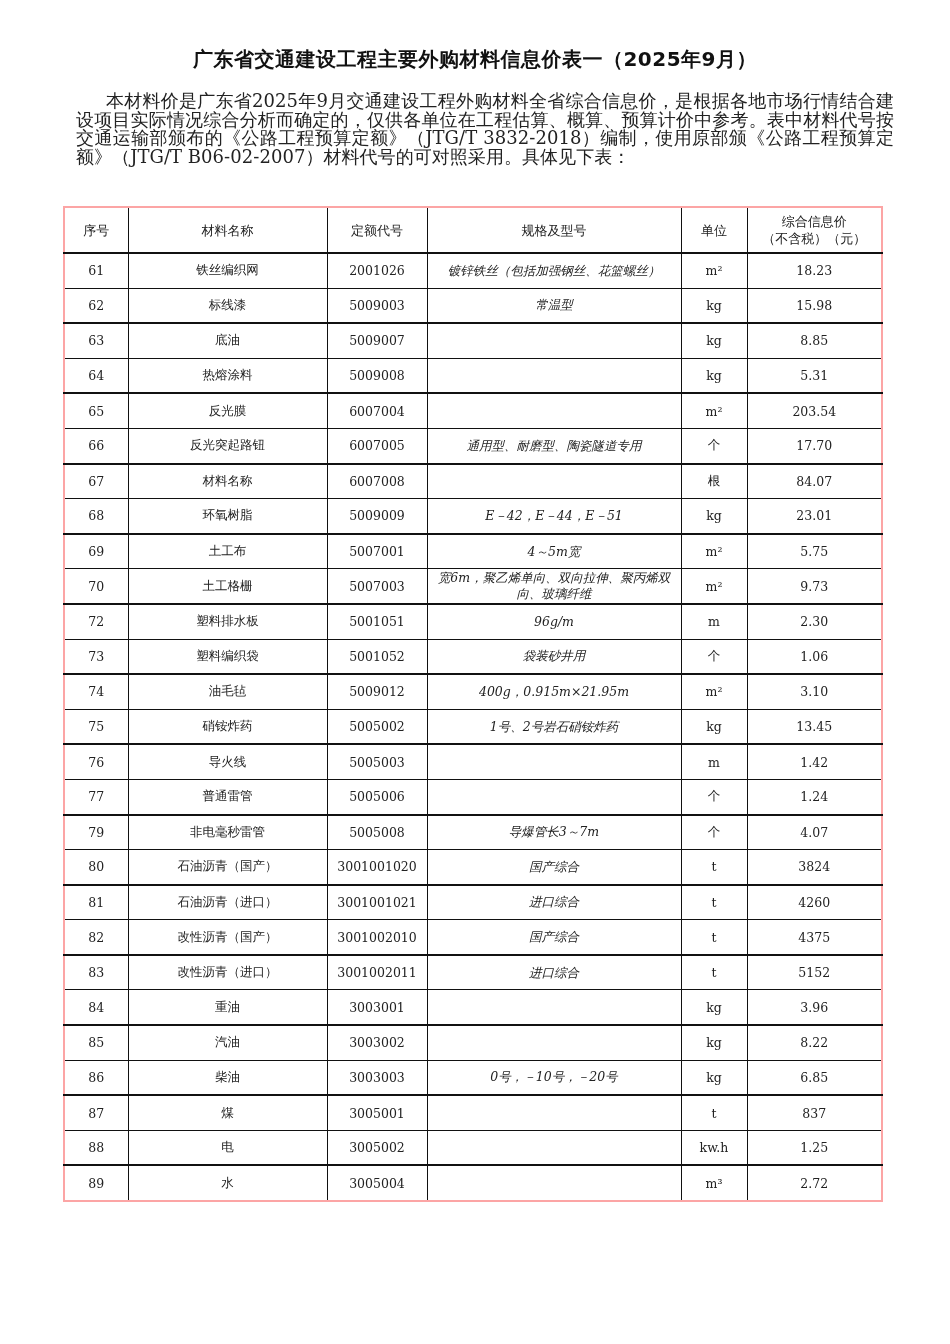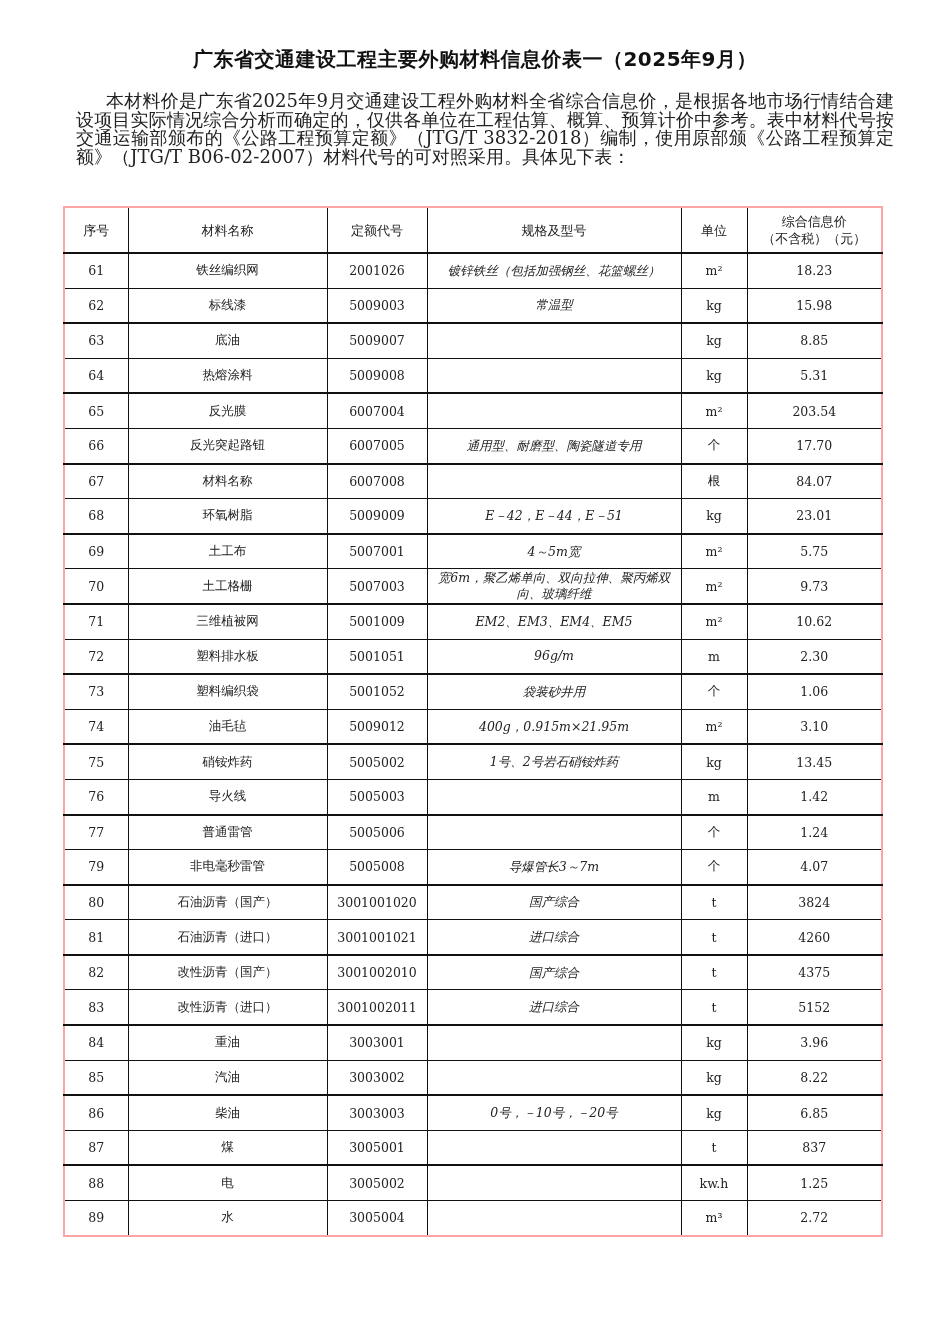--- a/index.html
+++ b/index.html
@@ -139,28 +139,20 @@
       </tr>
       <tr>
         <td>70</td>
         <td>土工格栅</td>
         <td>5007003</td>
         <td class="spec">宽6m，聚乙烯单向、双向拉伸、聚丙烯双向、玻璃纤维</td>
         <td>m²</td>
         <td>9.73</td>
       </tr>
       <tr>
-        <td>71</td>
-        <td>三维植被网</td>
-        <td>5001009</td>
-        <td class="spec">EM2、EM3、EM4、EM5</td>
-        <td>m²</td>
-        <td>10.62</td>
-      </tr>
-      <tr>
         <td>72</td>
         <td>塑料排水板</td>
         <td>5001051</td>
         <td class="spec">96g/m</td>
         <td>m</td>
         <td>2.30</td>
       </tr>
       <tr>
         <td>73</td>
         <td>塑料编织袋</td>

